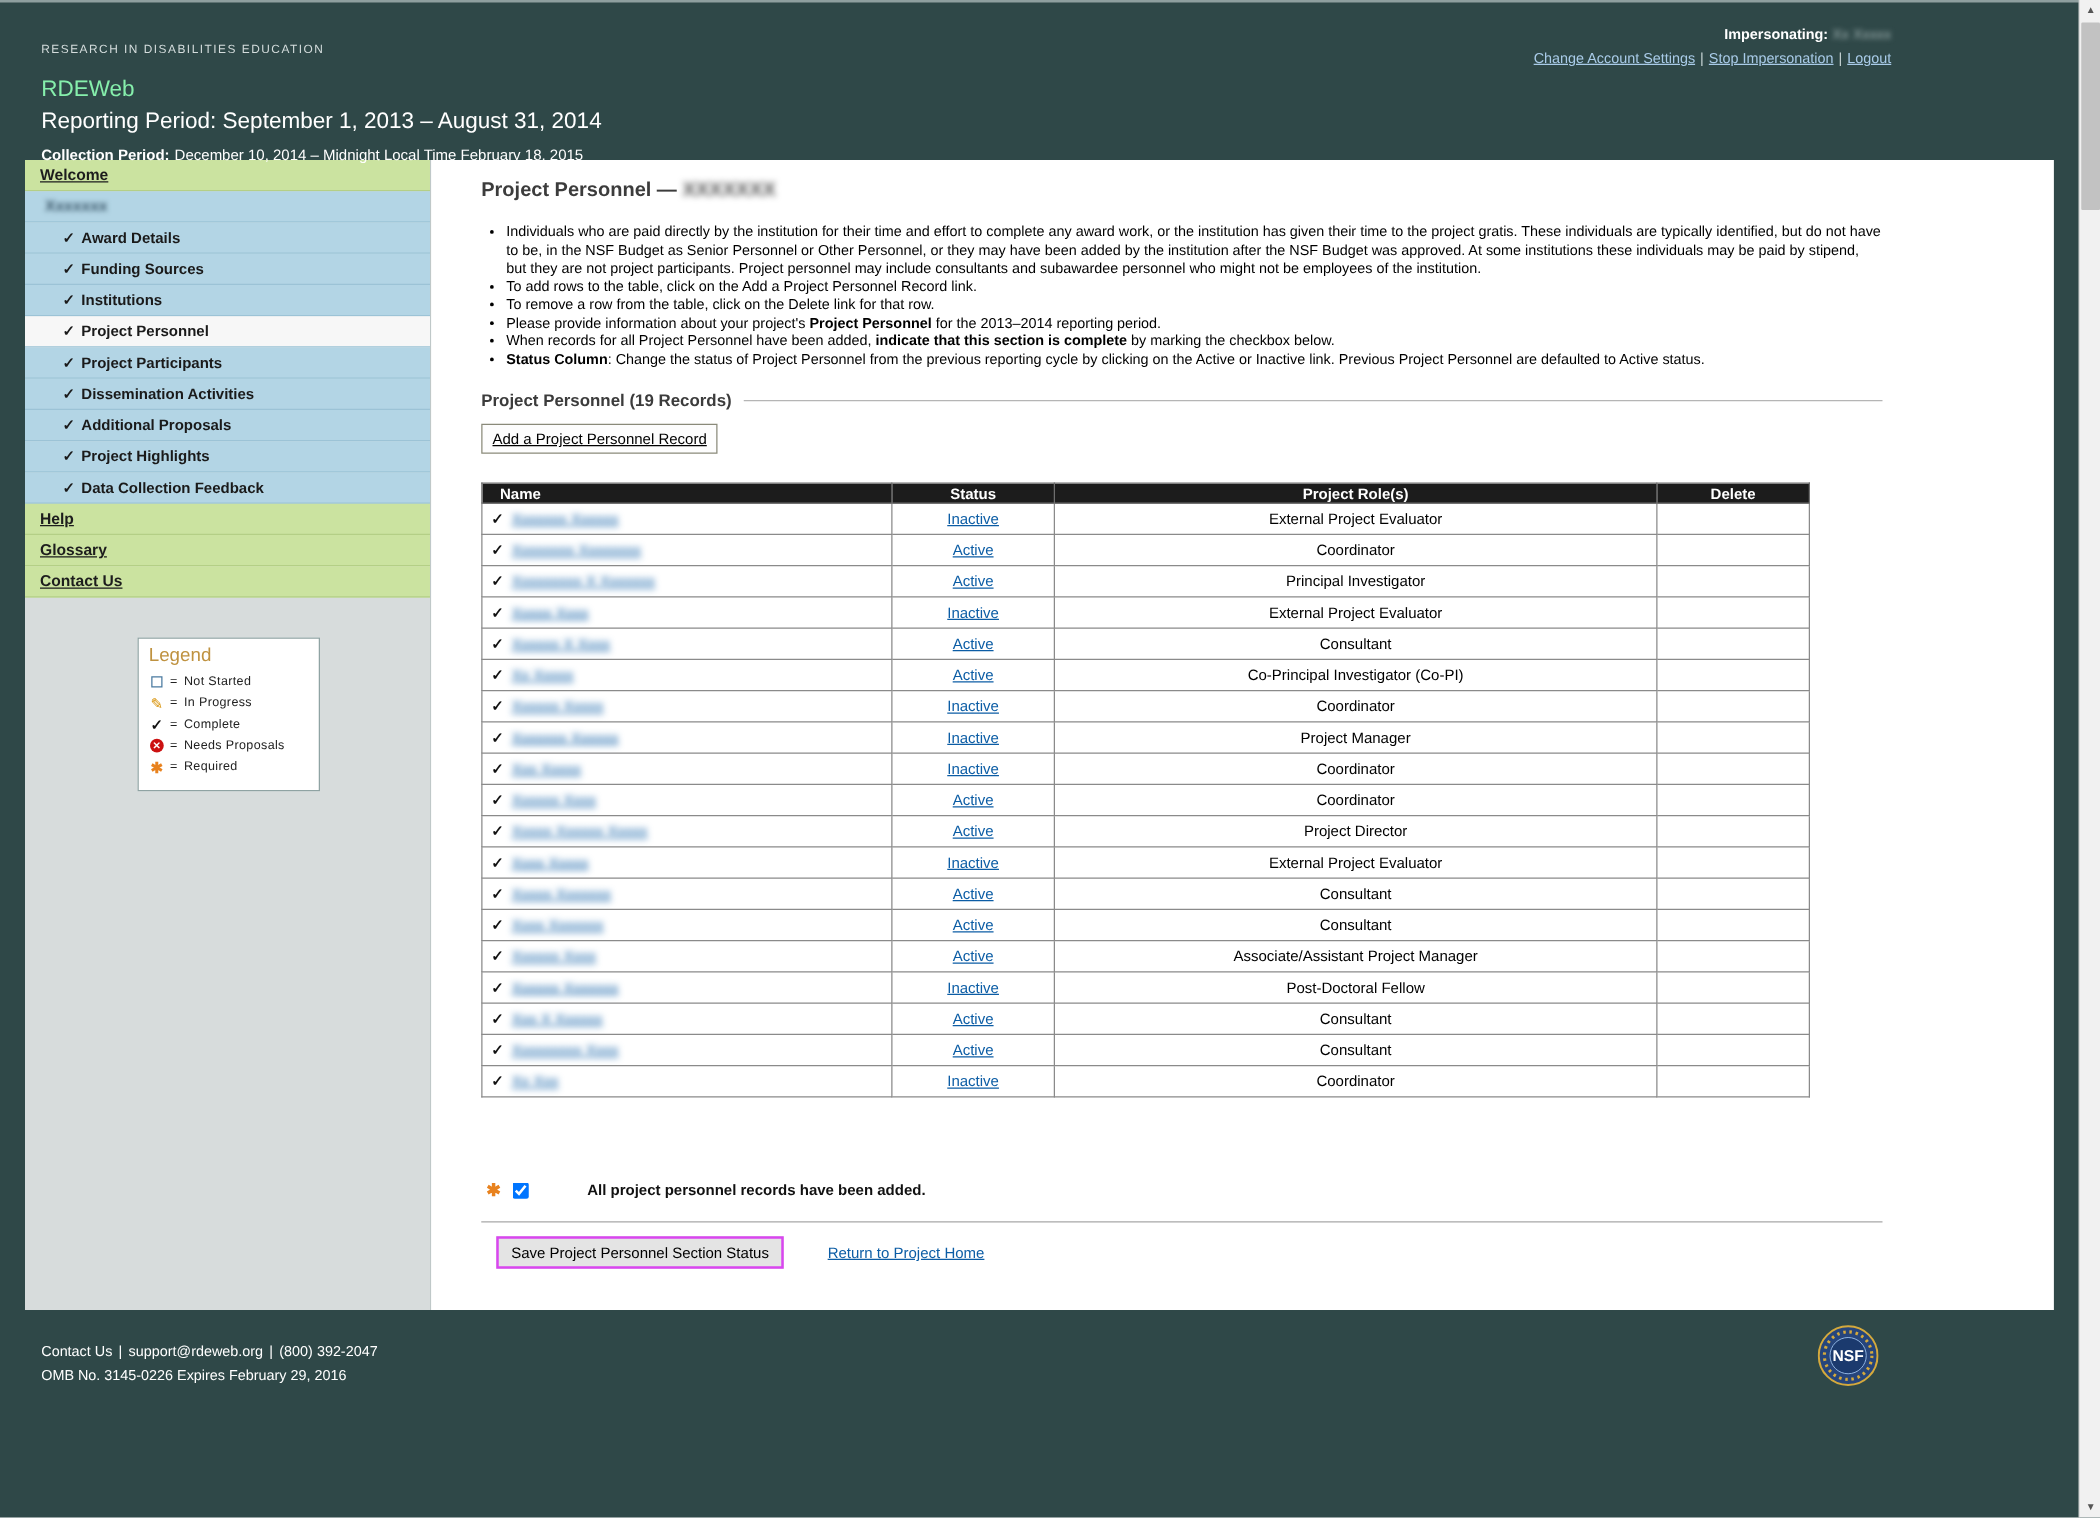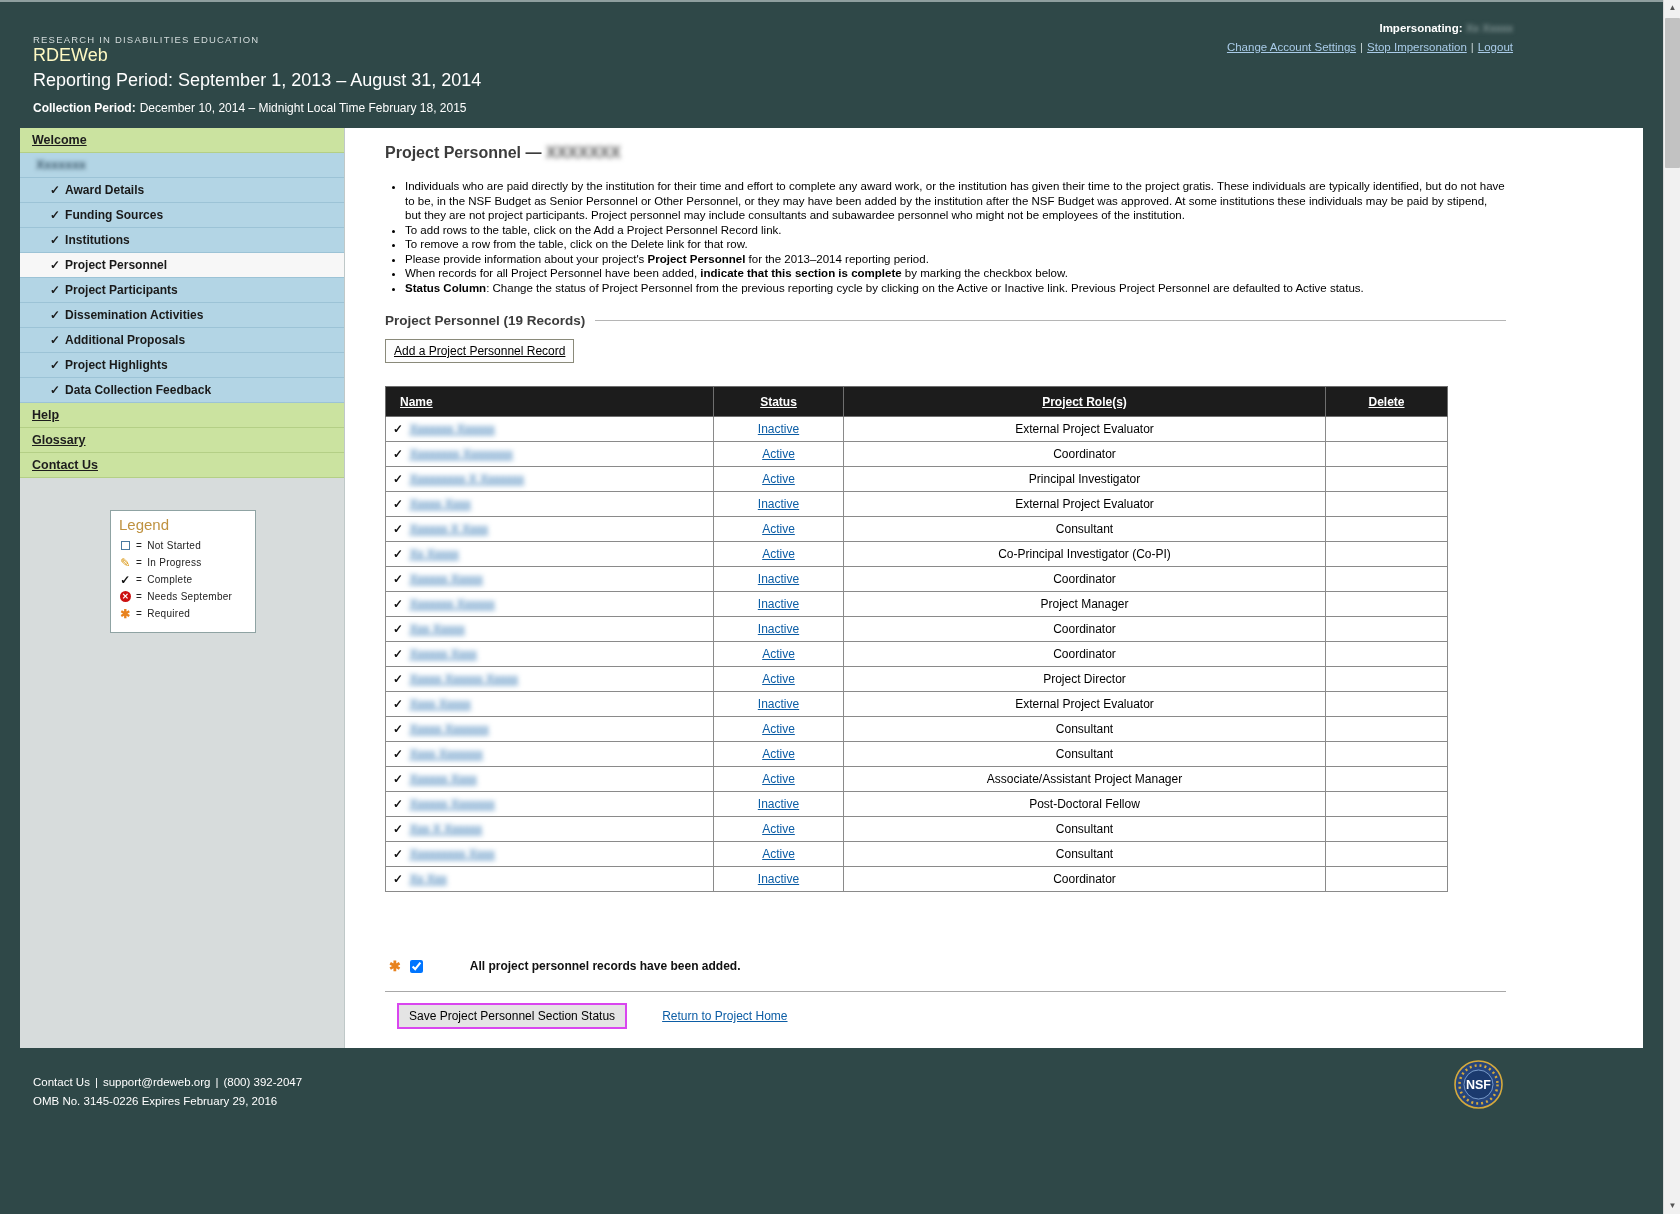--- a/index.html
+++ b/index.html
@@ -9,21 +9,21 @@
     background: var(--page-bg, #2f4848);
   }
   .viewport { position: relative; width: 1680px; height: 1214px; overflow: hidden; }
   .viewport::before { content:""; position:absolute; top:0; left:0; right:17px; height:2px; background:#dfe8e8; opacity:.55; z-index:5; }
   .page { position: absolute; top: 0; left: 0; width: 1663px; height: 1214px; }
 
   
   .site-header { position: relative; height: 128px; color: #fff; }
   .header-left { position: absolute; left: 33px; top: 34px; }
   .brand-small { font-size: 9.5px; letter-spacing: 1.2px; color: #d4dcdc; }
-  .app-title { font-size: 18px; margin-top: 0; color: #fef9c3; }
+  .app-title { font-size: 18px; margin-top: 16px; color: #86efac; }
   .reporting { font-size: 18px; margin-top: 4px; color: #fff; }
   .collection { font-size: 12px; margin-top: 10px; color: #fff; }
   .collection b { margin-right: 4px; }
   .header-right { position: absolute; right: 150px; top: 22px; text-align: right; font-size: 11.5px; }
   .impersonating b { color: #fff; }
   .header-links { margin-top: 7px; }
   .header-links a { color: var(--header-link-blue, #a9cbe8); text-decoration: underline; cursor: pointer; }
   .header-links .sep { color: #c7d4d4; margin: 0 4px; }
 
   
@@ -61,21 +61,21 @@
   .bullets { list-style: disc outside; padding-left: 20px; margin-bottom: 18px; }
   .bullets li { font-size: 11.5px; line-height: 14.5px; color: #000; }
   .section-heading { display: flex; align-items: center; font-size: 13.5px; font-weight: bold; color: #3c3c3c; margin-bottom: 11px; }
   .section-heading::after { content: ""; flex: 1; border-top: 1px solid #b5b5b5; margin-left: 10px; }
   .add-record-btn { display: inline-block; font-size: 12px; color: #000; text-decoration: underline;
                     background: #fdfdfd; border: 1px solid #8a8a7a; padding: 4px 8px; margin-bottom: 23px; cursor: pointer; }
 
   
   table.personnel { border-collapse: collapse; width: 1062px; table-layout: fixed; }
   table.personnel th { background: var(--table-header-bg, #1c1c1c); color: #fff; font-size: 12px; font-weight: bold;
-                       height: 30px; border: 1px solid #6e6e6e; text-align: center; text-decoration: underline; }
+                       height: 16px; border: 1px solid #6e6e6e; text-align: center; }
   table.personnel th.h-name { text-align: left; padding-left: 14px; }
   table.personnel td { border: 1px solid #8a8a8a; height: 25px; font-size: 12px; background: #fff; }
   .cell-name { padding-left: 7px; }
   .cell-name .check { font-weight: bold; margin-right: 3px; }
   .name-link { color: var(--link-blue, #0c5da5); text-decoration: underline; cursor: pointer; }
   .cell-status { text-align: center; }
   .status-link { color: var(--link-blue, #0c5da5); text-decoration: underline; cursor: pointer; }
   .cell-role { text-align: center; color: #000; }
 
   .redacted { filter: blur(2.5px); user-select: none; }
@@ -197,21 +197,21 @@
     <span class="legend-label">In Progress</span>
   </div>
               <div class="legend-row">
     <span class="legend-icon complete-icon">✓</span>
     <span class="legend-eq">=</span>
     <span class="legend-label">Complete</span>
   </div>
               <div class="legend-row">
     <span class="legend-icon needs-correction-icon">✕</span>
     <span class="legend-eq">=</span>
-    <span class="legend-label">Needs September</span>
+    <span class="legend-label">Needs Proposals</span>
   </div>
               <div class="legend-row">
     <span class="legend-icon required-icon">✱</span>
     <span class="legend-eq">=</span>
     <span class="legend-label">Required</span>
   </div>
             </div>
         </div>
       </aside>
 

